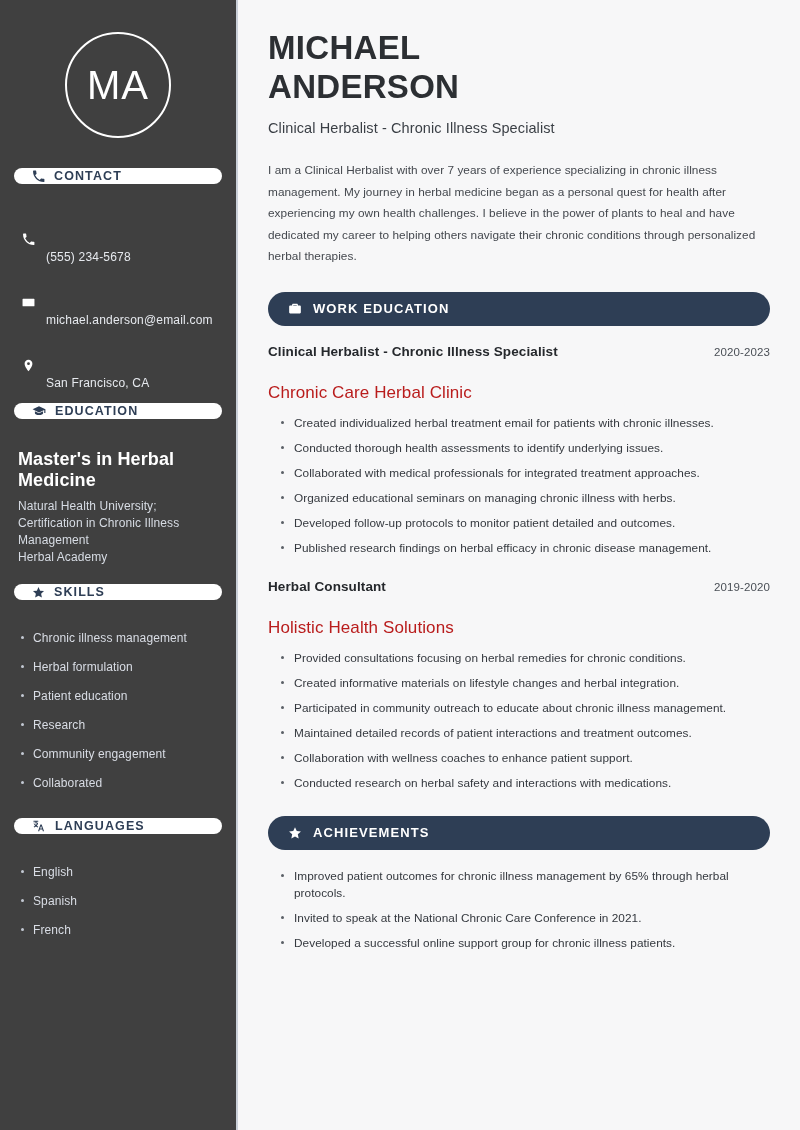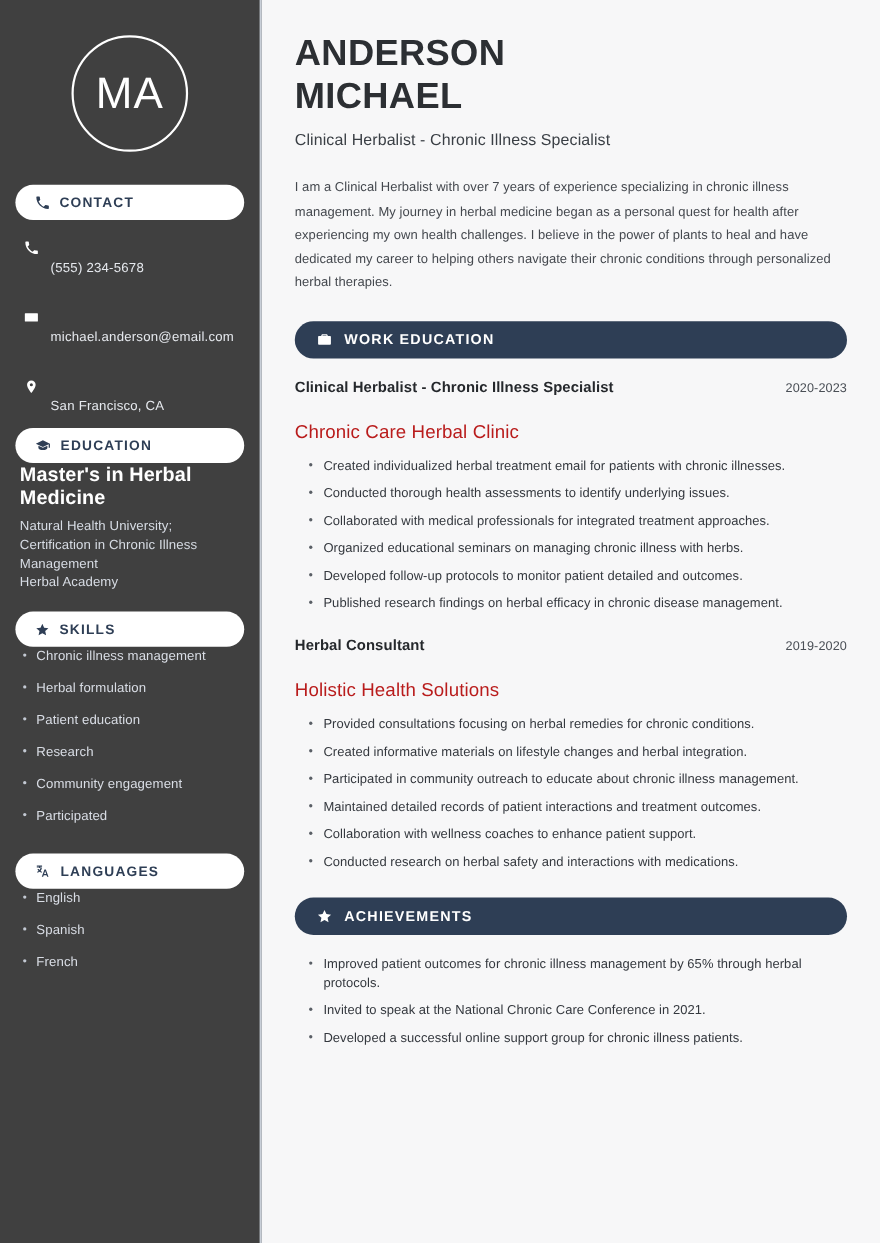--- a/index.html
+++ b/index.html
@@ -40,26 +40,26 @@
     color: #ffffff;
     font-size: 40px;
     font-weight: 400;
     letter-spacing: 1px;
     line-height: 1;
   }
 
   .pill {
     background: #ffffff;
     border-radius: 999px;
-    height: 32px;
+    height: 16px;
     display: flex; align-items: center;
     gap: 9px;
     padding: 0 18px;
     margin-top: 4px;
-    margin-bottom: 0;
+    margin-bottom: 30px;
   }
   .pill .pill-label {
     color: #2e3e55;
     font-size: 12.5px;
     font-weight: bold;
     letter-spacing: 1.1px;
   }
   .pill svg { display: block; }
 
   .contact-list { padding: 0 4px; }
@@ -279,21 +279,21 @@
       </span>
       <span class="pill-label">SKILLS</span>
     </div>
 
     <ul class="side-list">
       <li>Chronic illness management</li>
       <li>Herbal formulation</li>
       <li>Patient education</li>
       <li>Research</li>
       <li>Community engagement</li>
-      <li>Participated</li>
+      <li>Collaborated</li>
     </ul>
 
     <div class="gap-sm"></div>
 
     <div class="pill">
       <span>
         <svg width="14" height="14" viewBox="0 0 24 24" fill="#2e3e55">
           <path d="M2.5 3h8.2v1.9H7.9v1.5h2.6c-.2 2.2-1 4-2.2 5.3.7.5 1.5.9 2.4 1.1l-.7 1.8c-1.2-.3-2.3-.9-3.2-1.6-.9.7-2 1.3-3.2 1.6l-.7-1.8c.9-.2 1.7-.6 2.4-1.1-.8-.9-1.4-2-1.8-3.2h2c.3.7.7 1.3 1.2 1.8.8-.9 1.3-2 1.5-3.2H2.5V6.4h3.5V4.9H2.5V3z"></path>
           <path d="M16.6 9.4h-2.2l-4.1 11.4h2.1l.9-2.6h4.4l.9 2.6h2.1L16.6 9.4zm-2.7 7 1.6-4.6 1.6 4.6h-3.2z"></path>
         </svg>
@@ -305,22 +305,22 @@
       <li>English</li>
       <li>Spanish</li>
       <li>French</li>
     </ul>
 
   </aside>
 
   <main class="main">
 
     <div>
+      <div class="name">MICHAEL</div>
       <div class="name">ANDERSON</div>
-      <div class="name">MICHAEL</div>
     </div>
     <div class="job-title">Clinical Herbalist - Chronic Illness Specialist</div>
     <p class="summary">I am a Clinical Herbalist with over 7 years of experience specializing in chronic illness management. My journey in herbal medicine began as a personal quest for health after experiencing my own health challenges. I believe in the power of plants to heal and have dedicated my career to helping others navigate their chronic conditions through personalized herbal therapies.</p>
 
     <div class="banner">
       <span>
         <svg width="14" height="14" viewBox="0 0 24 24" fill="#ffffff">
           <path d="M9 3h6c1.1 0 2 .9 2 2v1h3.5c.8 0 1.5.7 1.5 1.5V18c0 .8-.7 1.5-1.5 1.5h-17C2.7 19.5 2 18.8 2 18V7.5C2 6.7 2.7 6 3.5 6H7V5c0-1.1.9-2 2-2zm0 3h6V5H9v1z"></path>
         </svg>
       </span>

